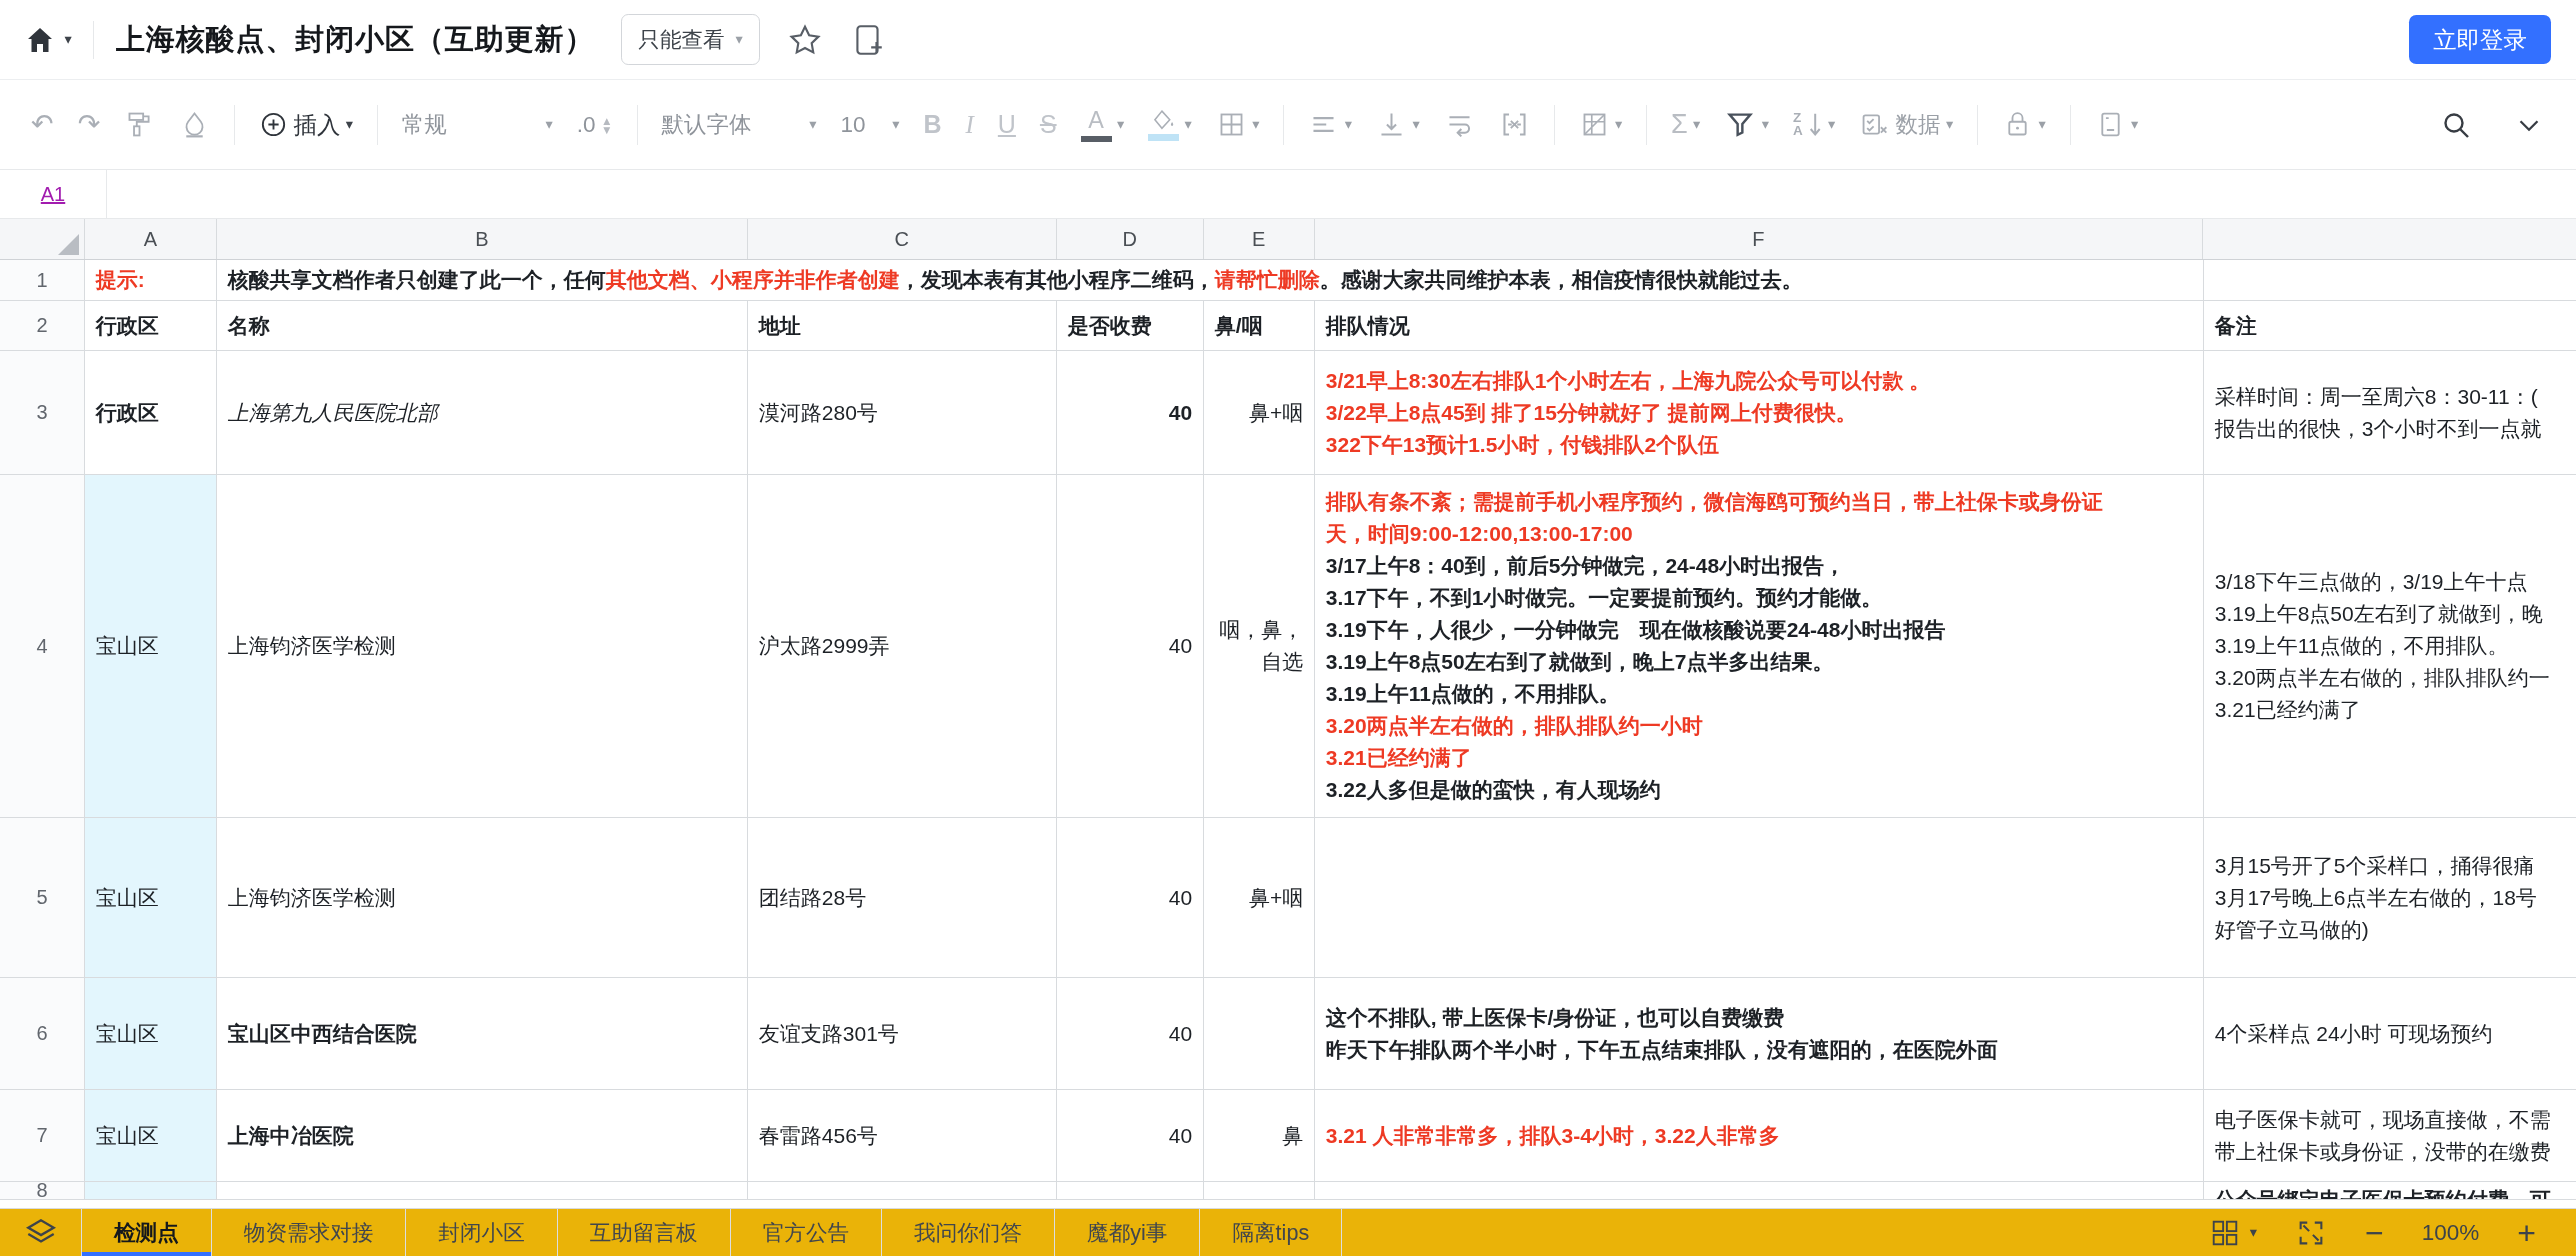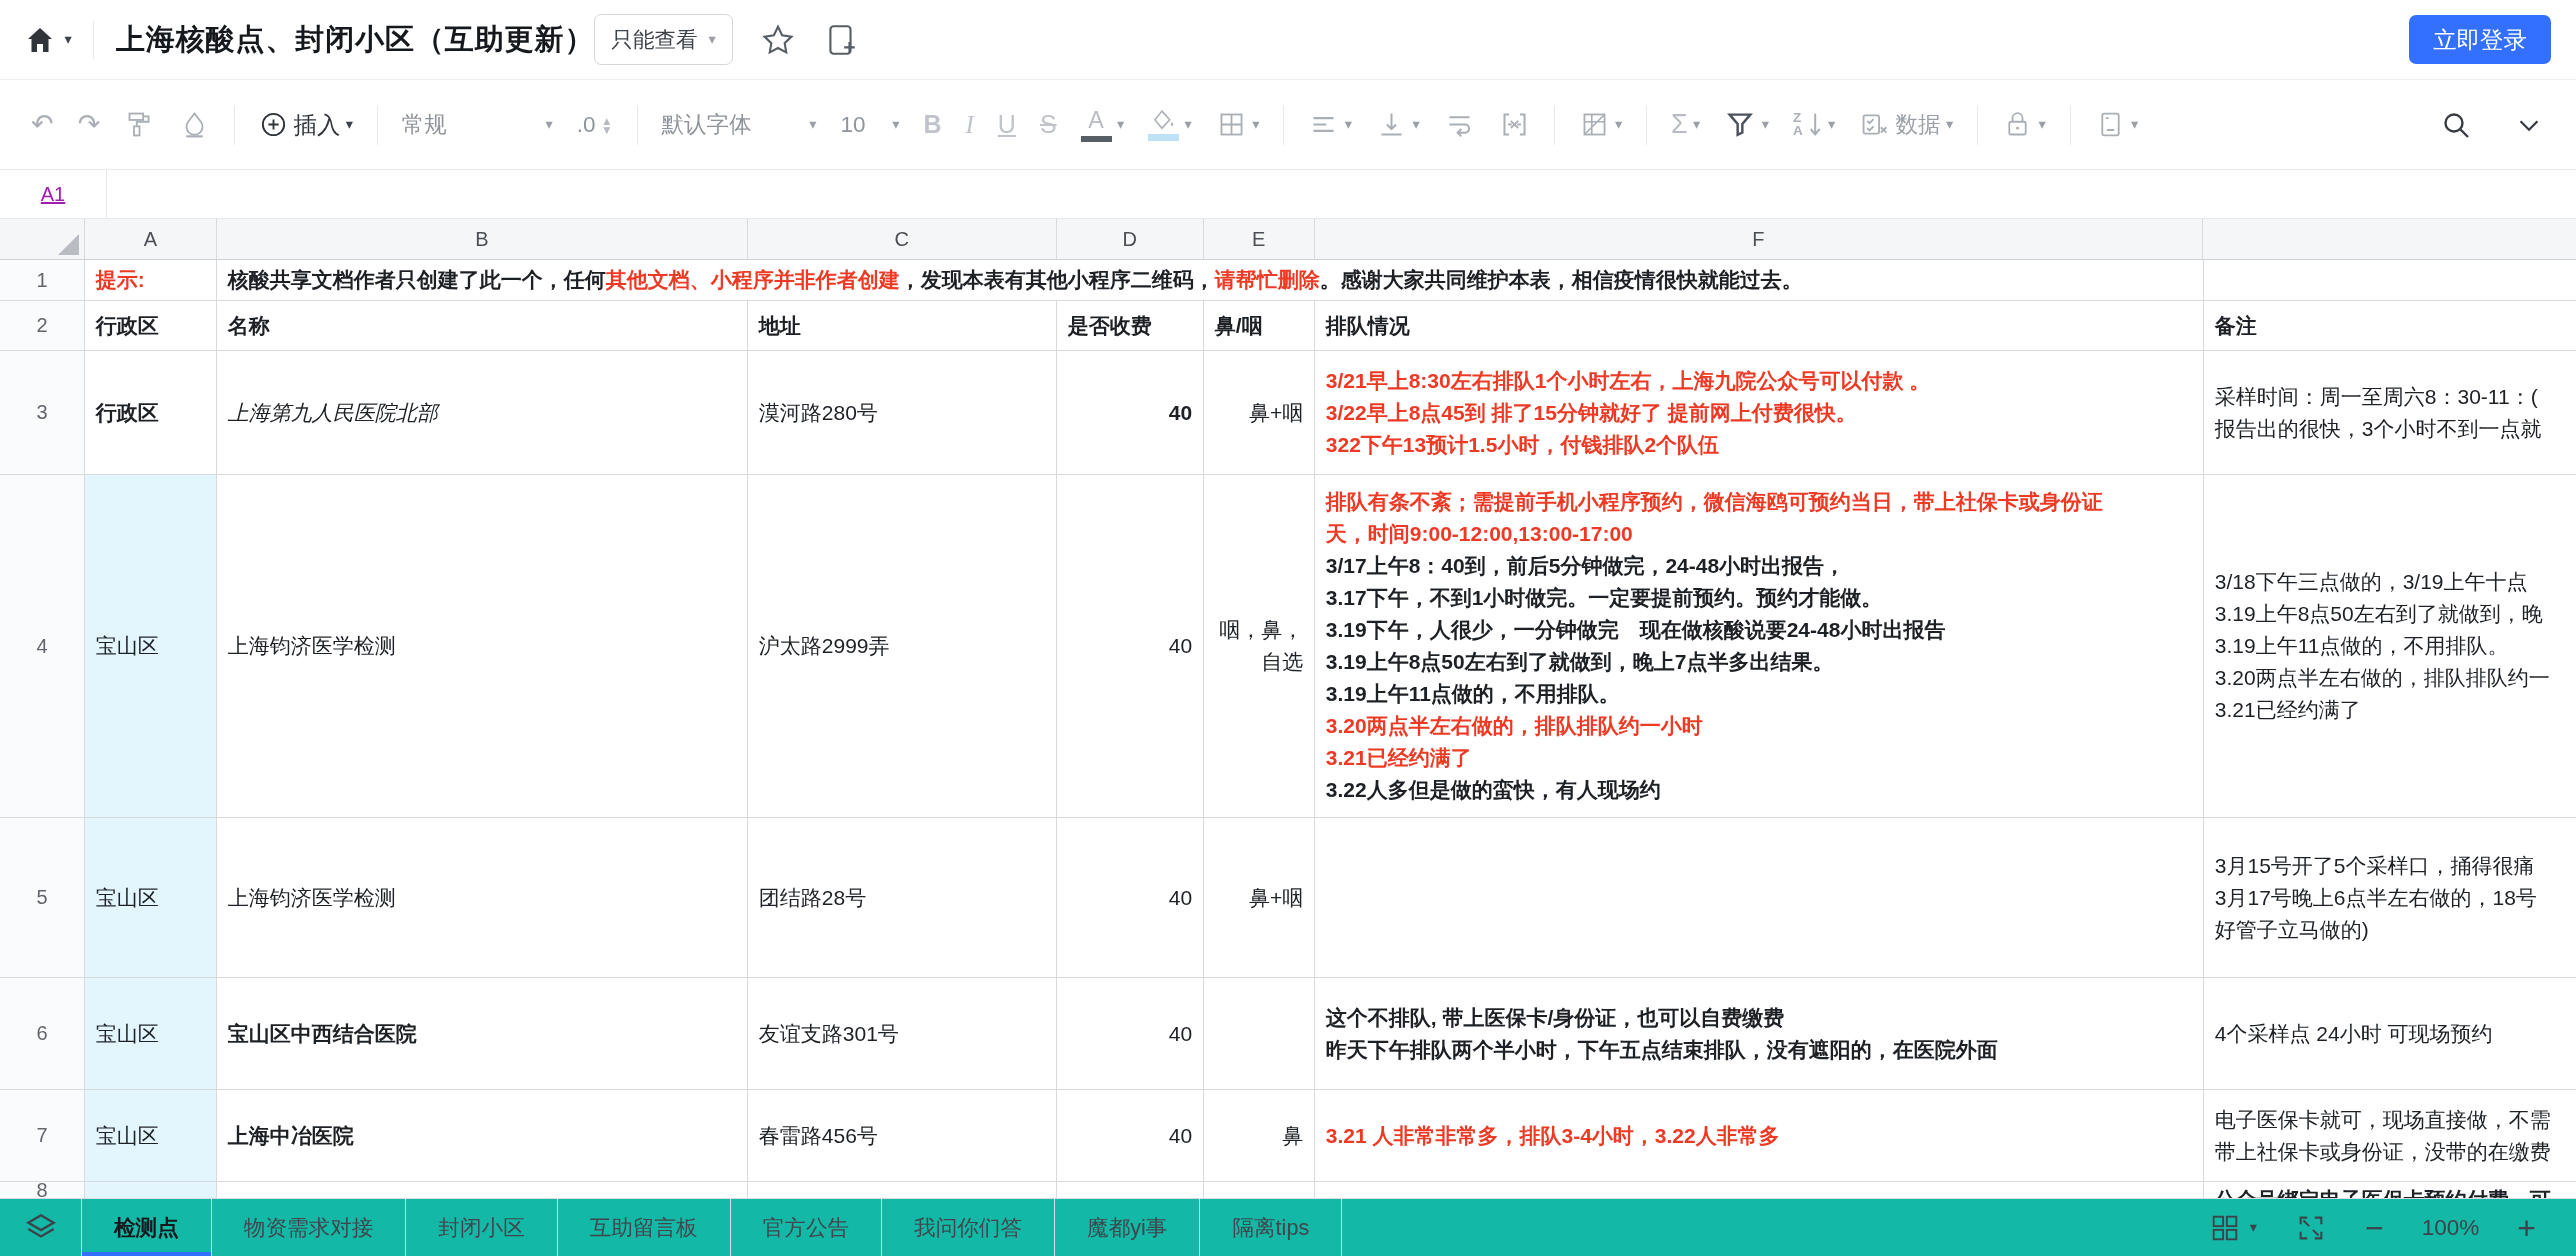--- a/index.html
+++ b/index.html
@@ -3,21 +3,21 @@
 <meta charset="utf-8">
 <style>
   html,body{margin:0;padding:0;}
   body{width:2576px;height:1256px;overflow:hidden;position:relative;background:#fff;
        font-family:"Liberation Sans","DejaVu Sans",sans-serif;color:#1d2126;}
   
   .titlebar{height:79px;display:flex;align-items:center;padding:0 25px 0 23.4px;box-sizing:border-box;}
   .home-wrap{display:flex;align-items:center;gap:7.2px;}
   .vdiv{width:0.9px;height:38px;background:#e6e8ea;margin:0 21.6px;}
   .doc-title{font-size:29px;font-weight:700;color:#15181c;letter-spacing:0.9px;}
-  .perm-pill{height:49px;border:0.9px solid #d3d6da;border-radius:7.2px;display:flex;
+  .perm-pill{margin-left:27px;height:49px;border:0.9px solid #d3d6da;border-radius:7.2px;display:flex;
              align-items:center;gap:10.8px;padding:0 16px;font-size:21.6px;color:#3d434a;cursor:pointer;}
   .icon-btn{margin-left:27px;display:flex;align-items:center;}
   .spacer{flex:1;}
   .login-btn{width:142px;height:49px;background:#3370ff;border-radius:7.2px;color:#fff;font-size:23.4px;
              display:flex;align-items:center;justify-content:center;cursor:pointer;}
   .caret{font-size:14.4px;color:#9ba0a7;line-height:1;}
   .caret.dark{color:#3d434a;}
   
   .toolbar{height:91px;border-top:0.9px solid #eceef0;border-bottom:0.9px solid #e7e9eb;display:flex;
            align-items:center;padding:0 31px;box-sizing:border-box;gap:24px;}
@@ -52,21 +52,21 @@
       justify-content:center;color:#61666d;font-size:20px;box-sizing:border-box;cursor:pointer;}
   .cell{flex:none;border-right:0.9px solid #d8dbde;box-sizing:border-box;padding:1.8px 10.8px;display:flex;
         flex-direction:column;justify-content:center;font-size:21px;line-height:32px;cursor:cell;}
   .cell.right{align-items:flex-end;text-align:right;}
   .cell.cyan{background:#e3f6fd;}
   .cell.nw .ln{white-space:pre;}
   .cell.top{justify-content:flex-start;}
   .red{color:#ee3a24;}
   .bold{font-weight:700;}
   
-  .tabbar{position:absolute;left:0;right:0;bottom:0;height:58px;background:#14b8a6;border-top:0.9px solid #d9dbde;
+  .tabbar{position:absolute;left:0;right:0;bottom:0;height:48px;background:#eab308;border-top:0.9px solid #d9dbde;
           display:flex;align-items:stretch;box-sizing:border-box;}
   .sheeticon{width:81px;display:flex;align-items:center;justify-content:center;cursor:pointer;}
   .tab{position:relative;display:flex;align-items:center;padding:0 32px;font-size:21.6px;color:#41464d;
        border-right:0.9px solid #dcdee1;cursor:pointer;}
   .tab:first-of-type{border-left:0.9px solid #dcdee1;}
   .tab.active{font-weight:700;color:#15181c;}
   .tab.active::after{content:"";position:absolute;left:0;right:0;bottom:0;height:3.6px;background:#3370ff;}
   .tb-ctrl{margin-left:auto;display:flex;align-items:center;gap:38px;padding-right:40px;font-size:22.5px;color:#3d434a;}
   .zbtn{font-size:32px;color:#3d434a;line-height:1;cursor:pointer;}
   svg{display:block;}

